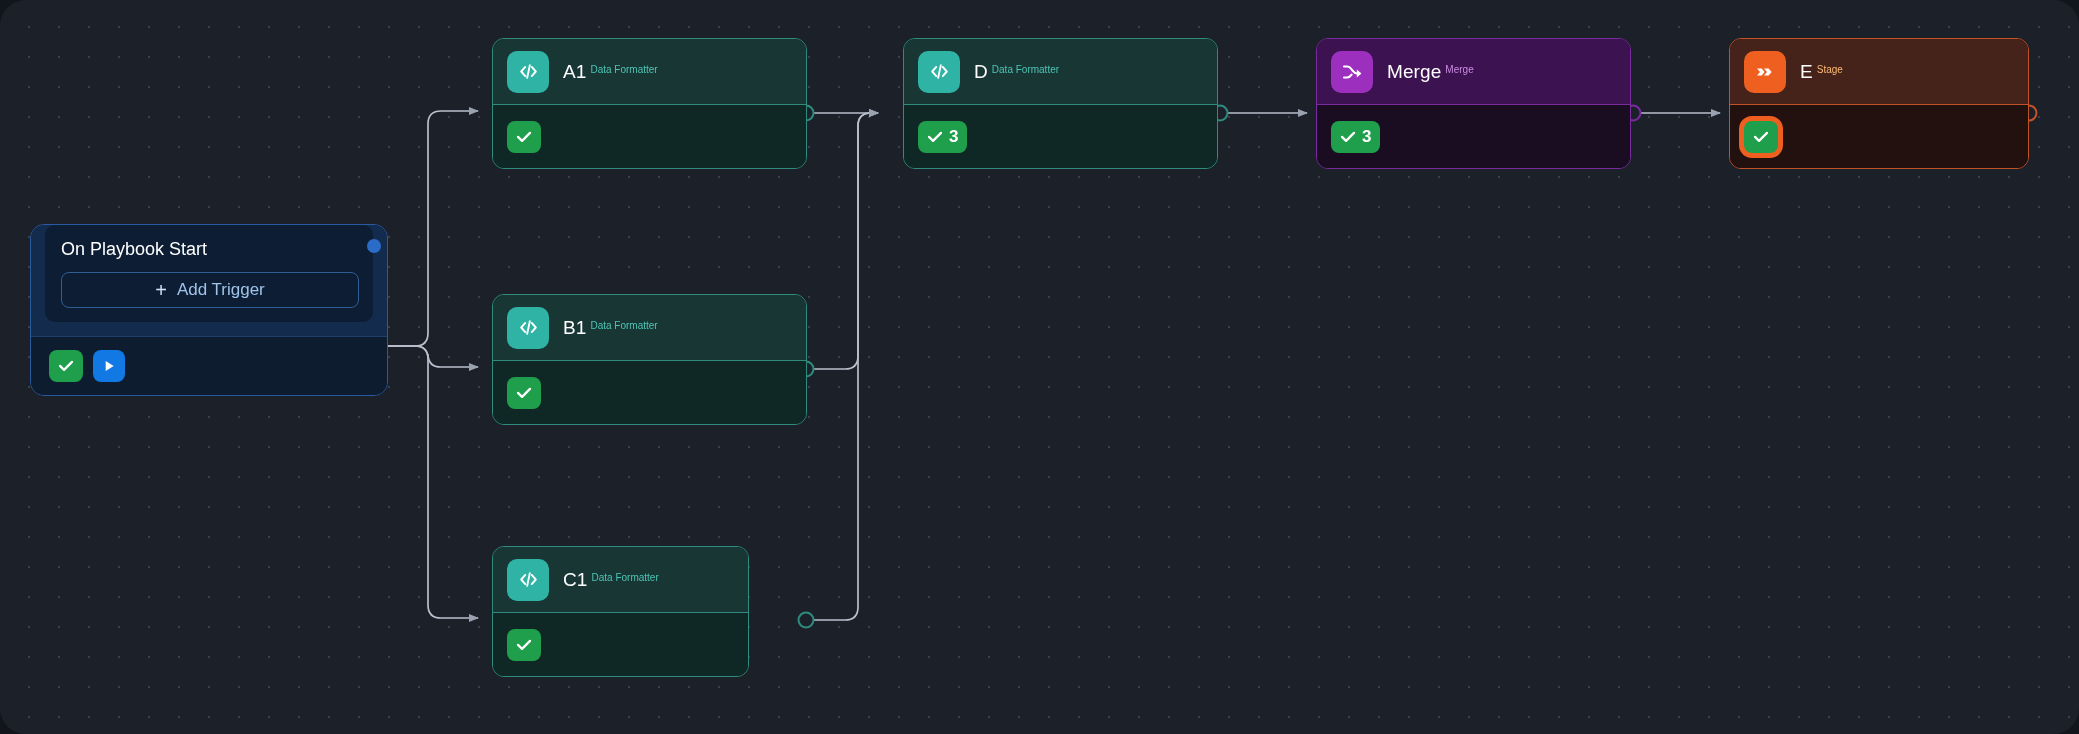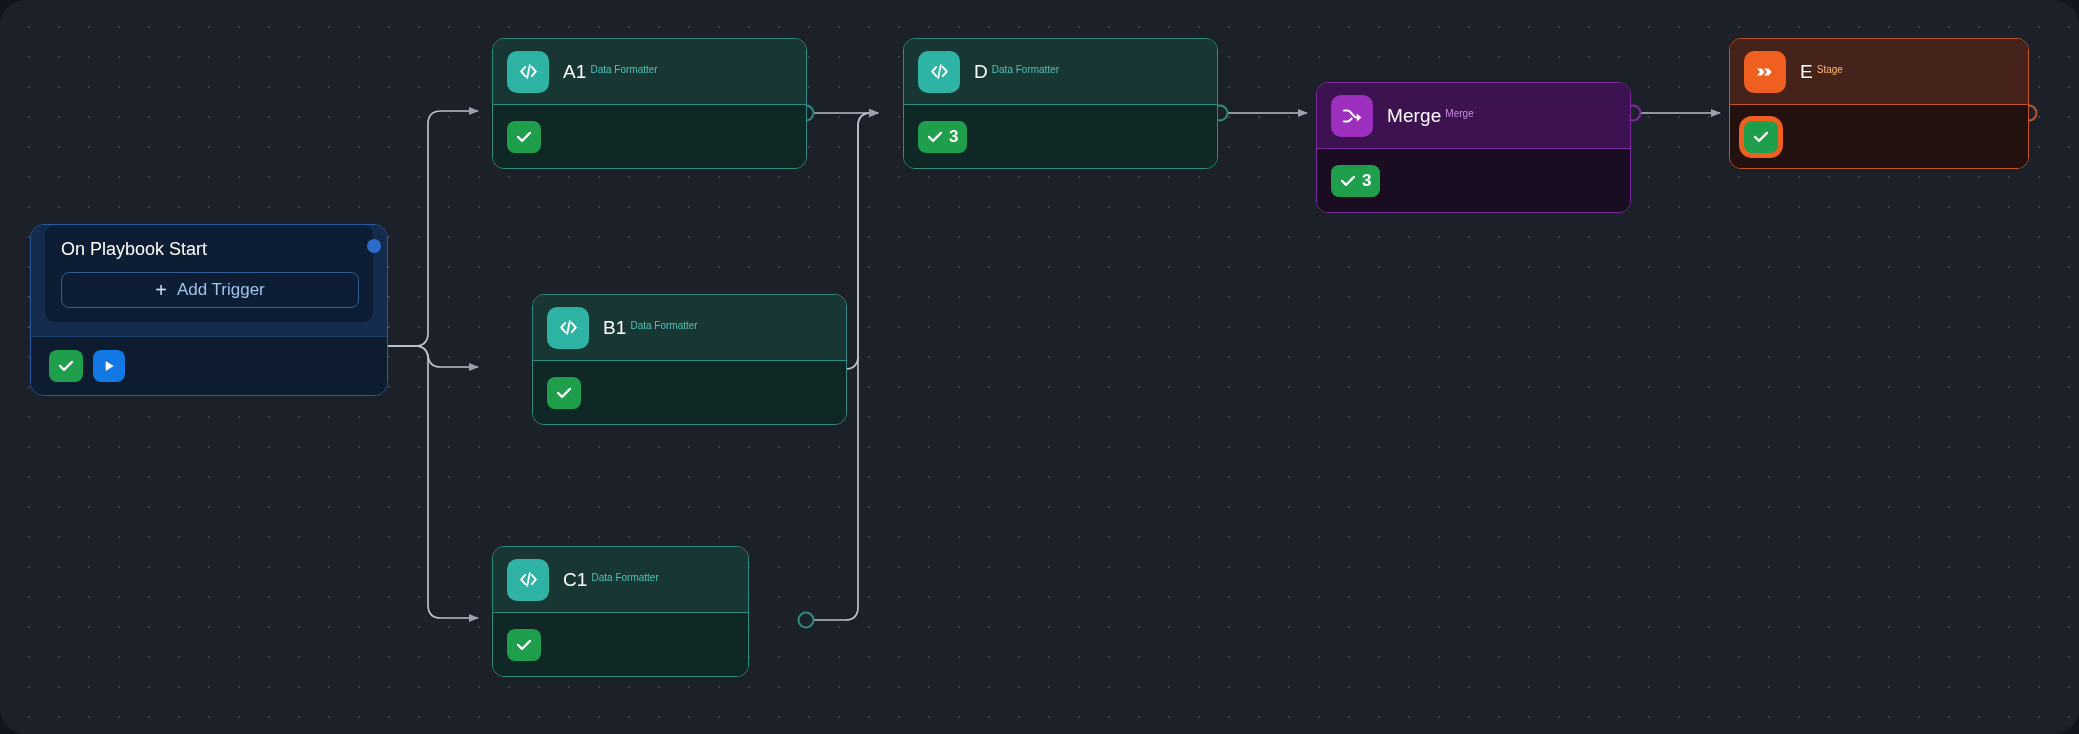--- a/index.html
+++ b/index.html
@@ -121,21 +121,21 @@
   .node.teal {
     border-color: #2e8b7e;
     background: #14312f;
   }
   .node.teal .node-head { background: #173634; }
   .node.teal .node-body { background: #0f2725; border-top-color: #2e8b7e; }
   .node.teal .node-icon { background: #2fb3a4; }
   .node.teal .node-sub { color: #4ec4b4; }
 
   
-  .node.purple { border-color: #7b2ba0; background: #1b0d22; margin-top: 44px; }
+  .node.purple { border-color: #7b2ba0; background: #1b0d22; }
   .node.purple .node-head { background: #3c1250; }
   .node.purple .node-body { background: #1a0c21; border-top-color: #7b2ba0; }
   .node.purple .node-icon { background: #9d2fbe; }
   .node.purple .node-sub { color: #cb8be0; }
 
   
   .node.orange { border-color: #c25327; background: #231110; }
   .node.orange .node-head { background: #45221a; }
   .node.orange .node-body { background: #231110; border-top-color: #c25327; }
   .node.orange .node-icon { background: #ef5f20; }
@@ -292,21 +292,21 @@
     <div class="node-body">
       <div class="chip">
         <svg class="ic" width="18" height="18" viewBox="0 0 24 24">
           <path d="M20 6.5 9.4 17.2 4 11.8" fill="none" stroke="#fff" stroke-width="3" stroke-linecap="round" stroke-linejoin="round"></path>
         </svg>
 
       </div>
     </div>
   </div>
 
-  <div class="node teal" style="left:492px; top:294px; width:315px;margin-left:40px;">
+  <div class="node teal" style="left:492px; top:294px; width:315px;">
     <div class="node-head">
       <div class="node-icon">
         <svg class="ic" width="23" height="23" viewBox="0 0 24 24">
           <path d="M8.6 7.2 4.4 12l4.2 4.8M15.4 7.2 19.6 12l-4.2 4.8M13.4 5.4l-2.8 13.2" fill="none" stroke="#fff" stroke-width="2" stroke-linecap="round" stroke-linejoin="round"></path>
         </svg>
       </div>
       <div class="node-titles">
         <div class="node-title">B1</div>
         <div class="node-sub">Data Formatter</div>
       </div>

